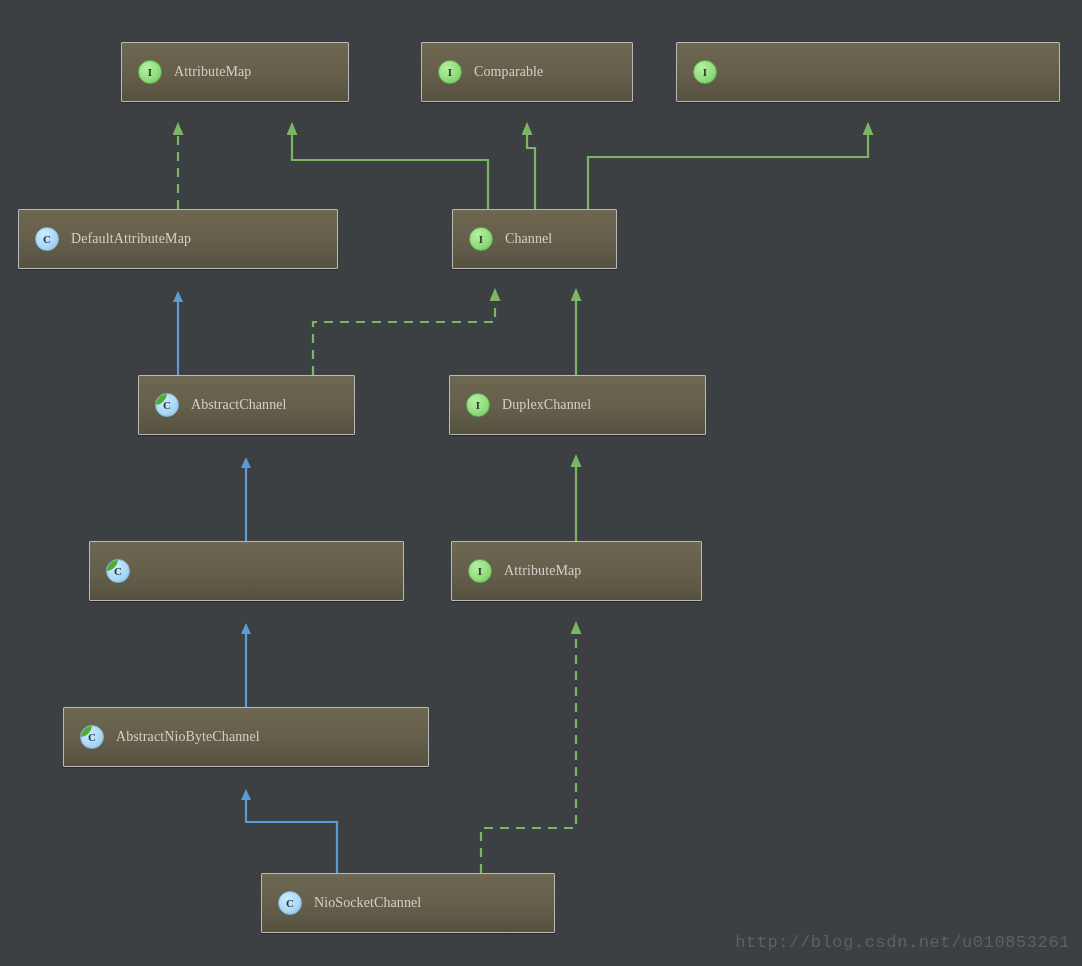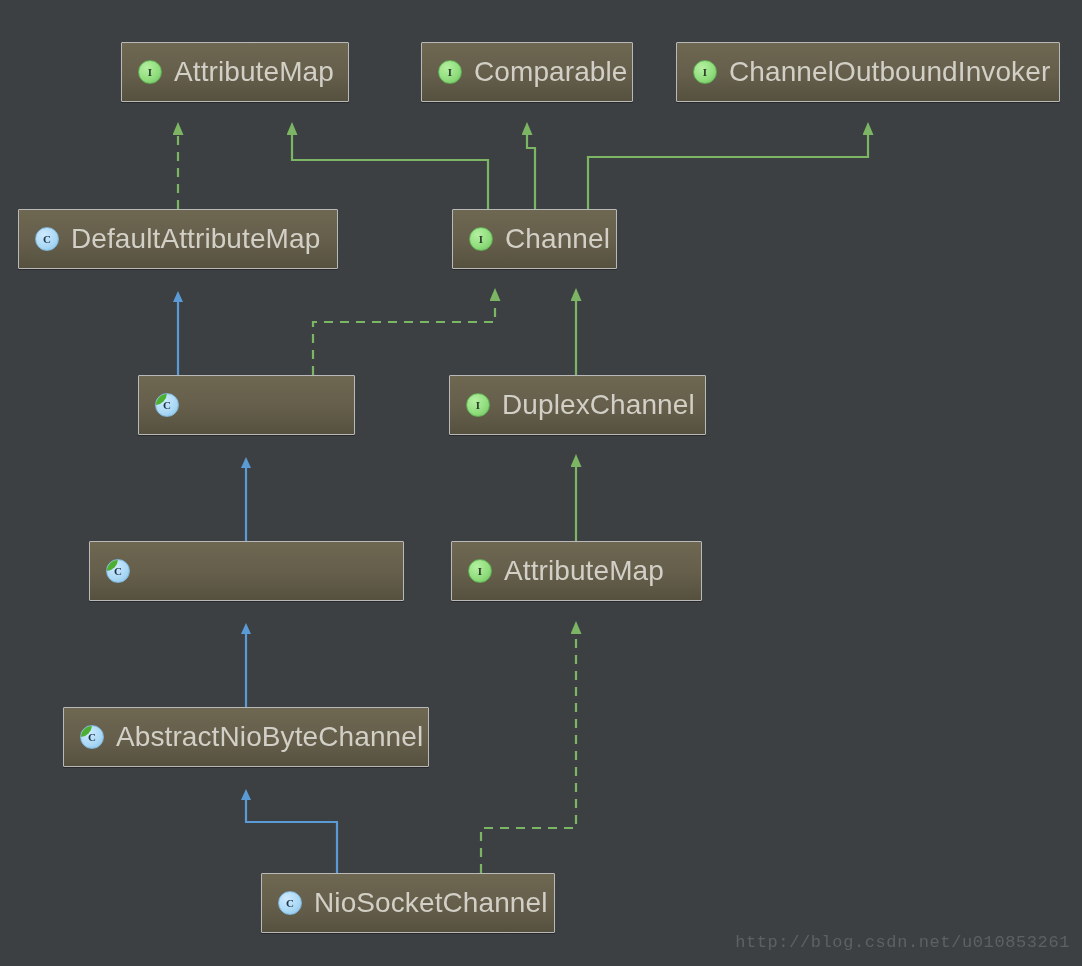--- a/index.html
+++ b/index.html
@@ -75,24 +75,25 @@
     line-height: 1;
     color: #2e3b2c;
     font-family: "Liberation Serif", serif;
     font-weight: 700;
   }
   .icon-class .icon-letter,
   .icon-abstract .icon-letter {
     color: #1d3346;
   }
   .node-label {
-    font-size: 28px;
+    font-size: 14px;
     color: #d2cfc6;
     white-space: nowrap;
     letter-spacing: 0.1px;
+    font-family: Liberation Serif, serif;
   }
   .watermark {
     position: absolute;
     right: 12px;
     bottom: 14px;
     color: #5d6164;
     font-family: "Liberation Mono", monospace;
     font-size: 17px;
     letter-spacing: 0.6px;
     white-space: nowrap;
@@ -149,41 +150,41 @@
     <span class="node-icon icon-interface">
       <span class="icon-letter">I</span>
     </span>
     <span class="node-label">Comparable</span>
   </div>
 
   <div class="node" style="left:676px; top:42px; width:384px; height:60px;">
     <span class="node-icon icon-interface">
       <span class="icon-letter">I</span>
     </span>
-    <span class="node-label">ChannelOutboundInvoker</span>
   </div>
 
   <div class="node" style="left:18px; top:209px; width:320px; height:60px;">
     <span class="node-icon icon-class">
       <span class="icon-letter">C</span>
     </span>
     <span class="node-label">DefaultAttributeMap</span>
   </div>
 
   <div class="node" style="left:452px; top:209px; width:165px; height:60px;">
     <span class="node-icon icon-interface">
       <span class="icon-letter">I</span>
     </span>
     <span class="node-label">Channel</span>
   </div>
 
   <div class="node" style="left:138px; top:375px; width:217px; height:60px;">
     <span class="node-icon icon-abstract">
       <span class="icon-letter">C</span>
     </span>
+    <span class="node-label">AbstractChannel</span>
   </div>
 
   <div class="node" style="left:449px; top:375px; width:257px; height:60px;">
     <span class="node-icon icon-interface">
       <span class="icon-letter">I</span>
     </span>
     <span class="node-label">DuplexChannel</span>
   </div>
 
   <div class="node" style="left:89px; top:541px; width:315px; height:60px;">

